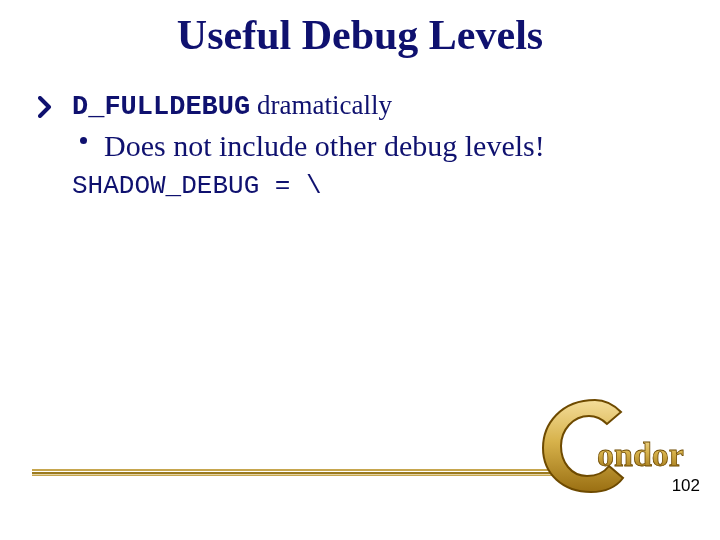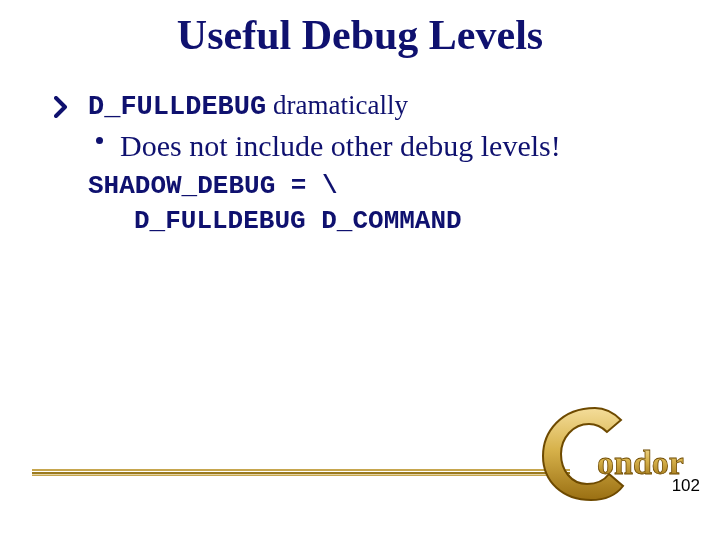--- a/index.html
+++ b/index.html
@@ -14,21 +14,21 @@
   .slide{position:relative;width:720px;height:508px}
   .title{
     font-size:42px;
     font-weight:bold;
     text-align:center;
     padding-top:12px;
     line-height:1.1;
   }
   .content{
     position:absolute;
-    left:48px; right:30px; top:90px;
+    left:32px; right:30px; top:90px;
     font-size:27px;
     line-height:1.18;
   }
   .l1{
     position:relative;
     padding-left:40px;
     margin-bottom:4px;
   }
   .l1 .arrow{
     position:absolute;
@@ -43,31 +43,31 @@
     margin:2px 0 6px 0;
   }
   .l2 .dot{
     position:absolute;
     left:48px; top:9px;
     width:7px;height:7px;border-radius:50%;
     background:#0F116F;
   }
   .code{
     font-family:"Courier New",Courier,monospace;
-    font-weight:bold;
+    font-weight:normal;
     margin-left:40px;
     font-size:26px;
     line-height:1.35;
     margin-top:6px;
   }
   .code .ind{padding-left:46px}
   .mono{font-family:"Courier New",Courier,monospace;font-weight:bold}
   .logo{
     position:absolute;
-    right:18px; top:396px;
+    right:18px; top:388px;
     width:165px;height:110px;
   }
   .pagenum{
     position:absolute;
     right:20px; bottom:12px;
     font-family:Arial,Helvetica,sans-serif;
     font-size:17px;
     color:#000;
   }
   .rule{
@@ -95,21 +95,20 @@
     </div>
 
     <div class="l2">
       <span class="dot"></span>
       <span>Does not include other debug levels!</span>
     </div>
 
 
     <div class="code">
       <div>SHADOW_DEBUG = \</div>
-      <div class="ind">D_FULLDEBUG D_COMMAND</div>
     </div>
 
   </div>
 
   <div class="rule">
     <svg viewBox="0 0 540 7" preserveAspectRatio="none" width="100%" height="100%">
       <line x1="0" y1="1" x2="540" y2="1" stroke="#c6a64e" stroke-width="2"></line>
       <line x1="0" y1="4" x2="540" y2="4" stroke="#9b7b1f" stroke-width="2"></line>
       <line x1="0" y1="6.2" x2="540" y2="6.2" stroke="#c6a64e" stroke-width="1.5"></line>
     </svg>

